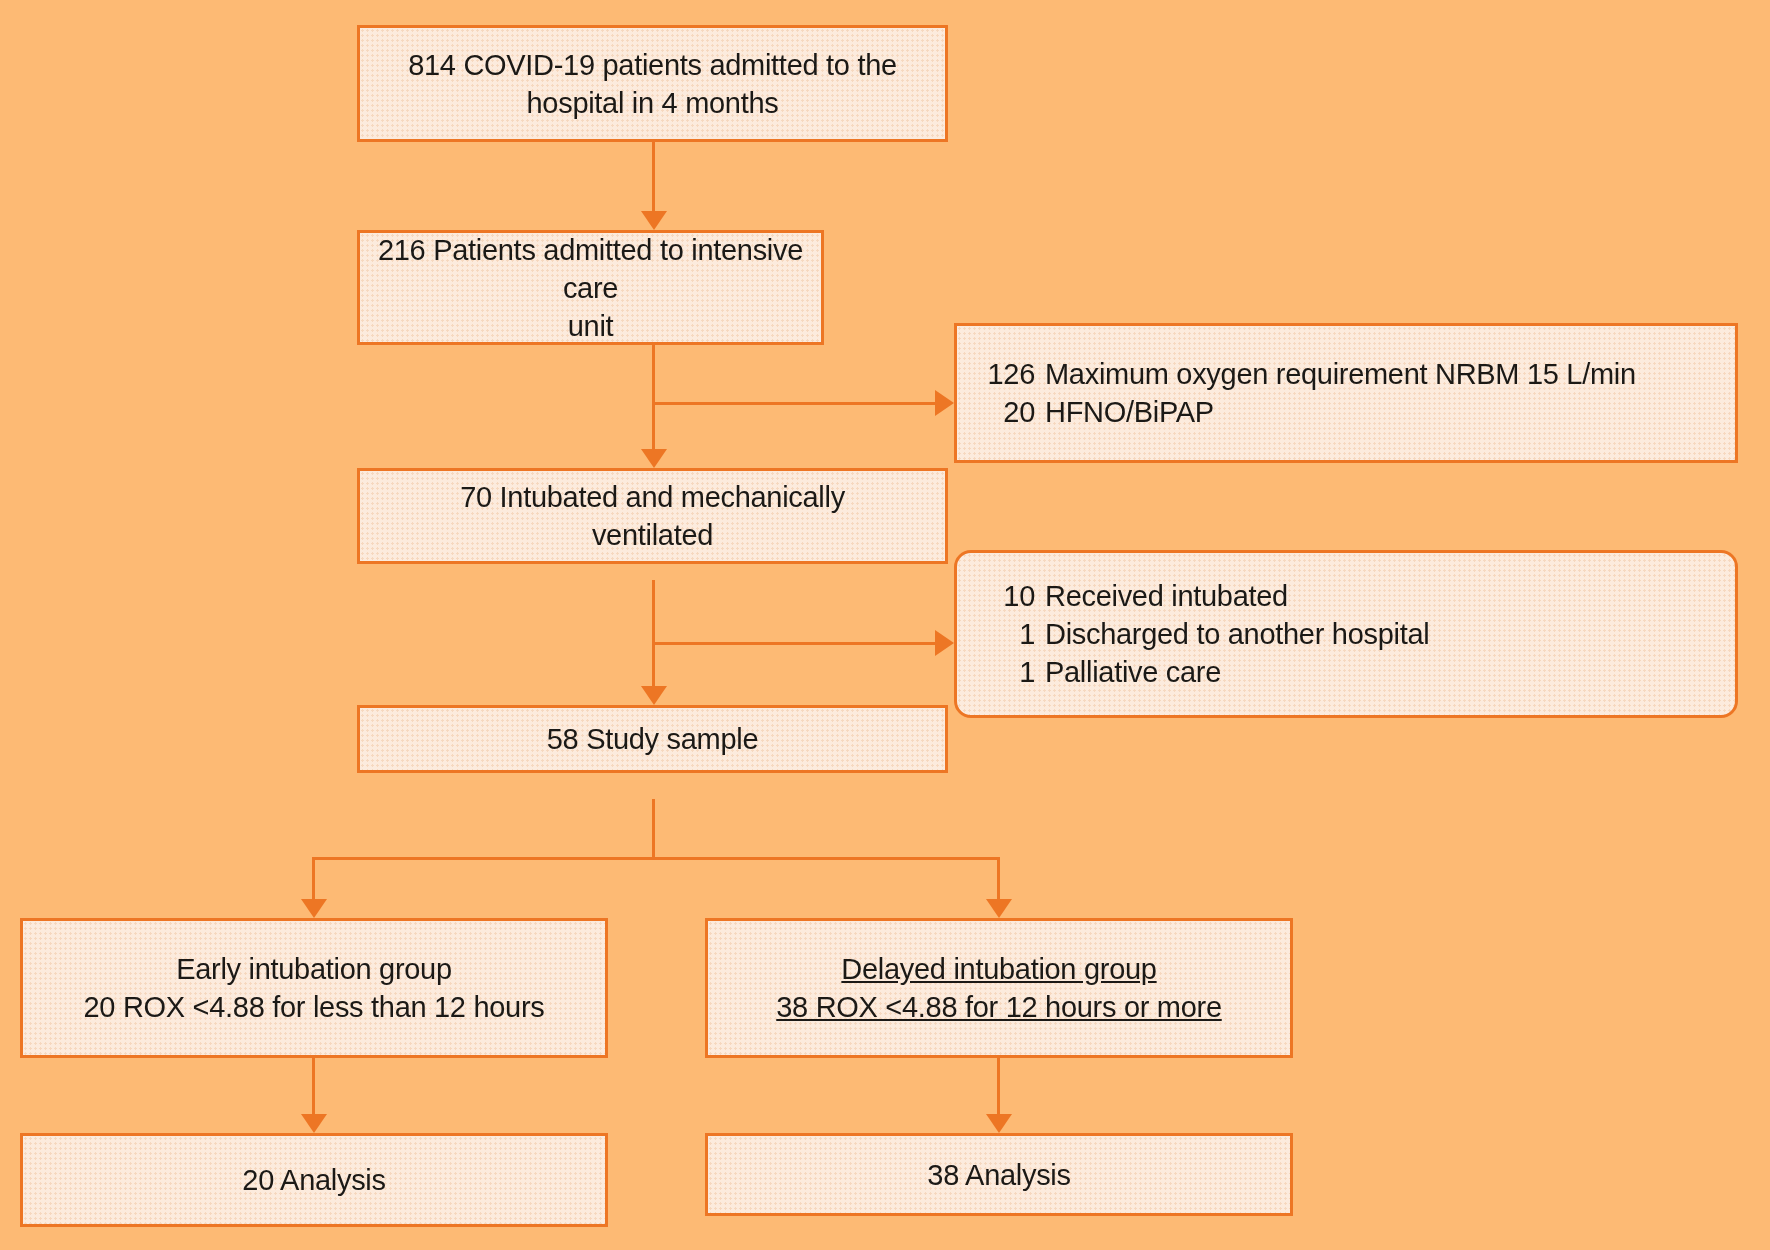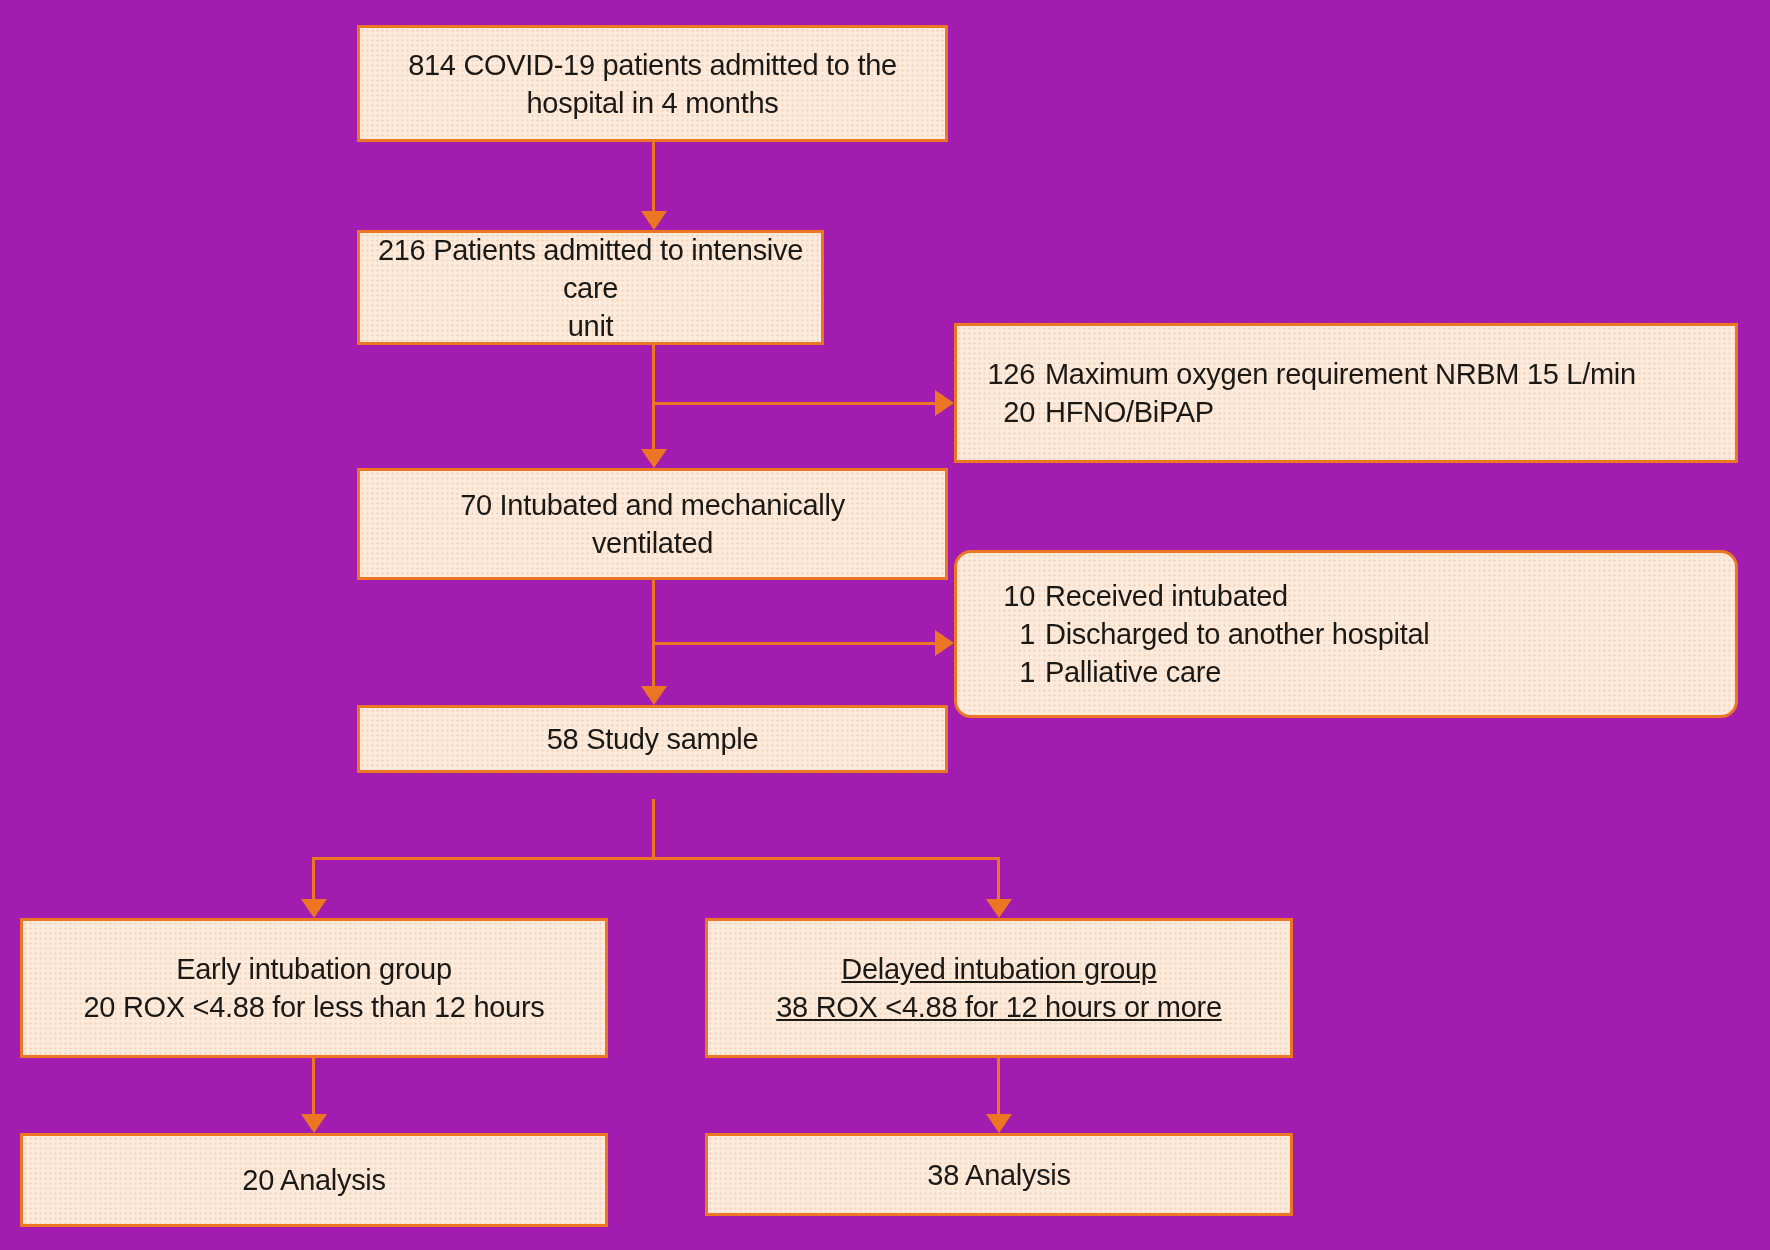--- a/index.html
+++ b/index.html
@@ -1,19 +1,19 @@
 <!DOCTYPE html>
 <html><head>
 <meta charset="utf-8">
 <style>
   html,body{margin:0;padding:0;background:#ffffff;}
   .canvas{
     position:relative;
     width:1770px;height:1250px;
-    background:#a21caf;
+    background:#fdba74;
     font-family:"Liberation Sans","DejaVu Sans",sans-serif;
     color:#1b1916;
     overflow:hidden;
   }
   .box{
     position:absolute;
     box-sizing:border-box;
     border:3px solid #ed7624;
     background-color:#fcebdd;
     background-image:radial-gradient(#f6d8bf 1px, rgba(0,0,0,0) 1.3px);
@@ -78,21 +78,21 @@
     <div class="sb-line">
       <span class="num">126</span>
       <span class="txt">Maximum oxygen requirement NRBM 15 L/min</span>
     </div>
     <div class="sb-line">
       <span class="num">20</span>
       <span class="txt">HFNO/BiPAP</span>
     </div>
   </div>
 
-  <div class="box" style="left:357px;top:468px;width:591px;height:112px;">
+  <div class="box" style="left:357px;top:468px;width:591px;height:96px;">
     <div>70 Intubated and mechanically</div>
     <div>ventilated</div>
   </div>
 
   <div class="vline" style="left:652px;top:580px;height:107px;"></div>
   <div class="head-down" style="left:641px;top:686px;"></div>
   <div class="hline" style="left:654px;top:642px;width:281px;"></div>
   <div class="head-right" style="left:935px;top:630px;"></div>
 
   <div class="box left-align" style="left:954px;top:550px;width:784px;height:168px;border-radius:17px;">

